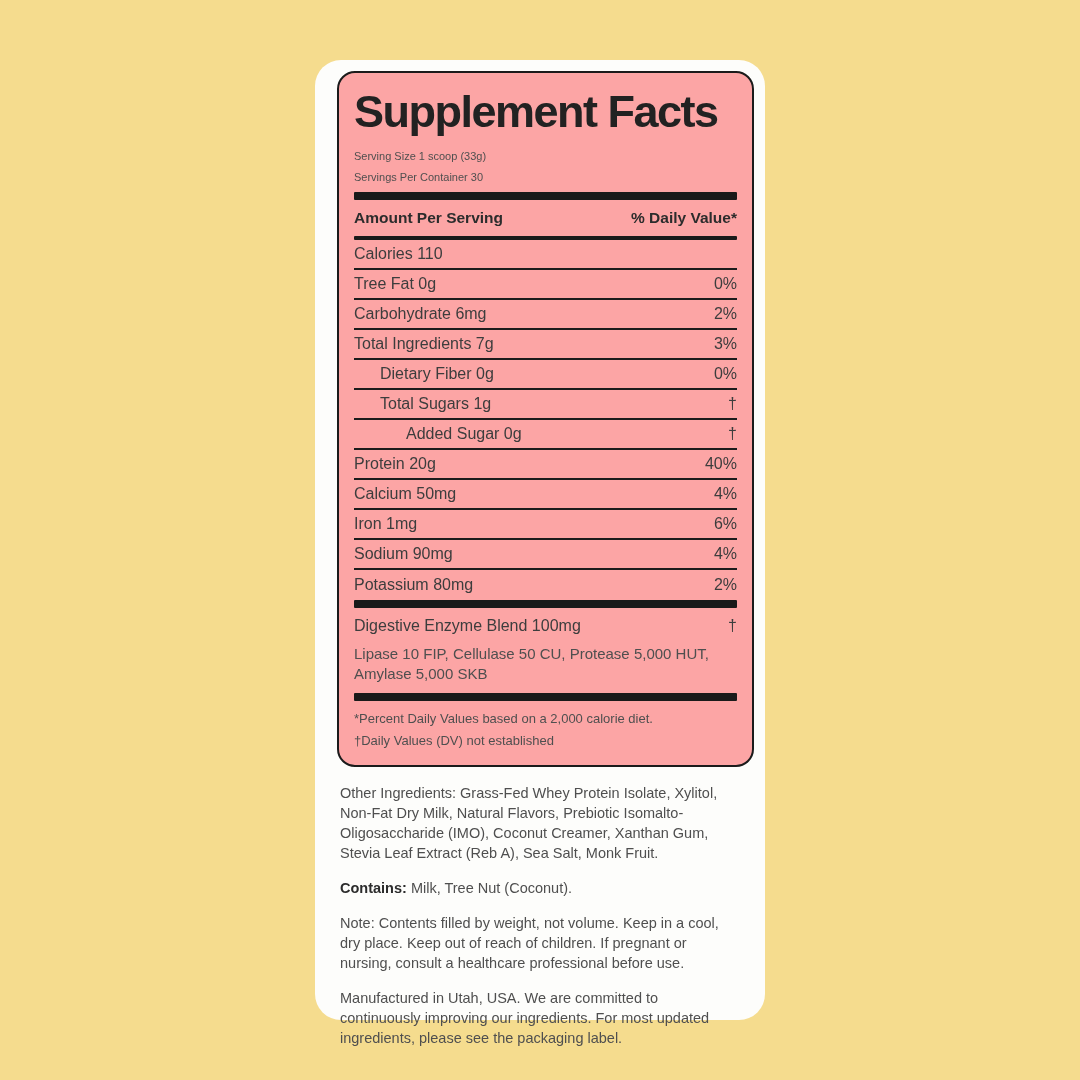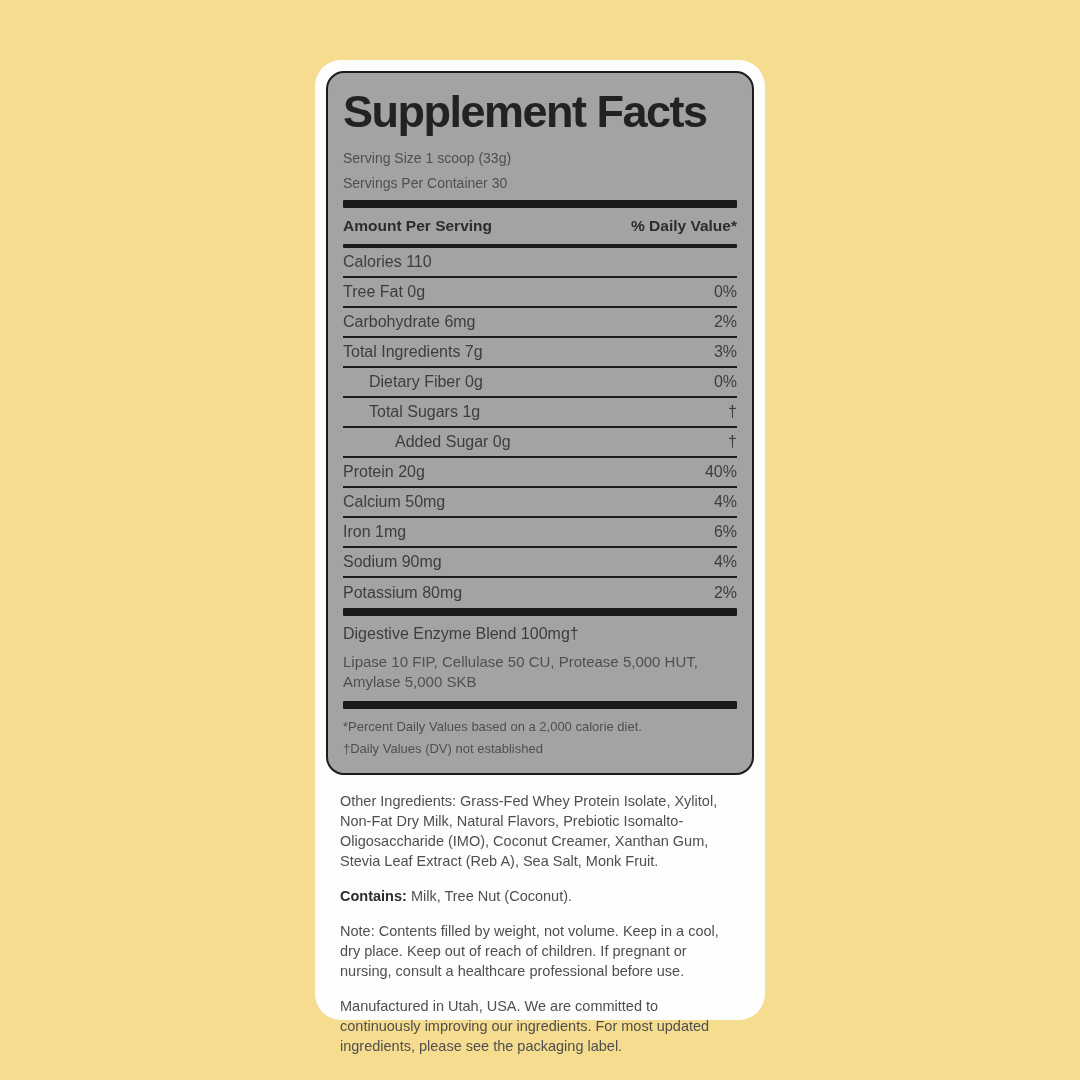--- a/index.html
+++ b/index.html
@@ -24,33 +24,34 @@
     background: #FDFDFB;
     border-radius: 26px;
     box-sizing: border-box;
     padding: 11px 11px 0 11px;
   }
   .panel {
     border: 2.5px solid #1b1b1b;
     border-radius: 18px;
     box-sizing: border-box;
     padding: 16px 15px 10px 15px;
-    background: #a3a3a3;
+    background: #fca5a5;
+    margin-left: 11px;
   }
   .panel-title {
     font-size: 45px;
     font-weight: 900;
     letter-spacing: -1.5px;
     color: #222222;
     margin: 0 0 16px 0;
     line-height: 1.0;
     white-space: nowrap;
   }
   .serving-line {
-    font-size: 14px;
+    font-size: 11px;
     color: #4f4f4f;
     margin: 0 0 9px 0;
   }
   .bar {
     background: #1a1a1a;
     border-radius: 1px;
   }
   .bar.thick { height: 8px; }
   .bar.medium { height: 4px; }
   .header-row {
@@ -71,21 +72,21 @@
     font-size: 16px;
     color: #3d3d3d;
     box-sizing: border-box;
   }
   .rows .row.no-border { border-bottom: none; }
   .row .row-name.indent-1 { padding-left: 26px; }
   .row .row-name.indent-2 { padding-left: 52px; }
   .row .row-dv { color: #3d3d3d; }
   .enzyme-row {
     display: flex;
-    justify-content: flex-start;
+    justify-content: space-between;
     align-items: center;
     height: 36px;
     font-size: 16px;
     color: #3d3d3d;
   }
   .enzyme-details {
     font-size: 15px;
     color: #4f4f4f;
     margin: 0 0 10px 0;
     line-height: 1.3;

